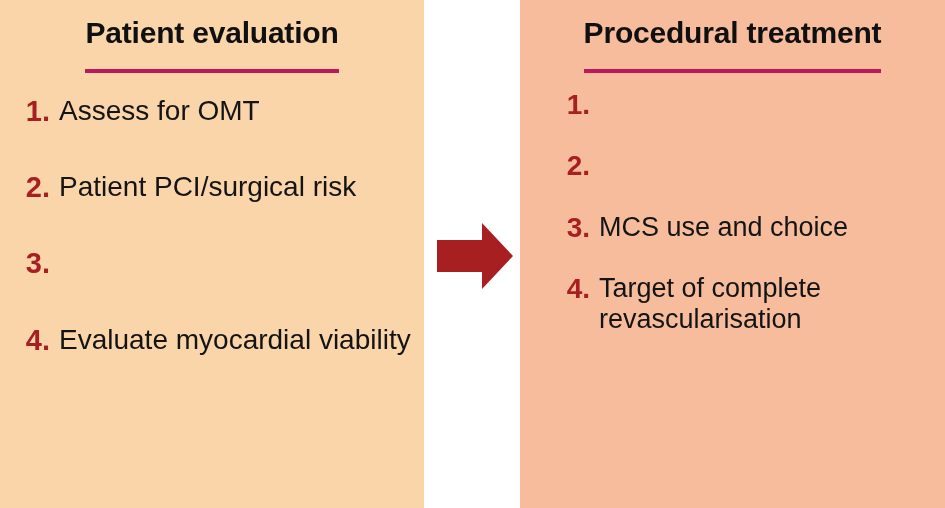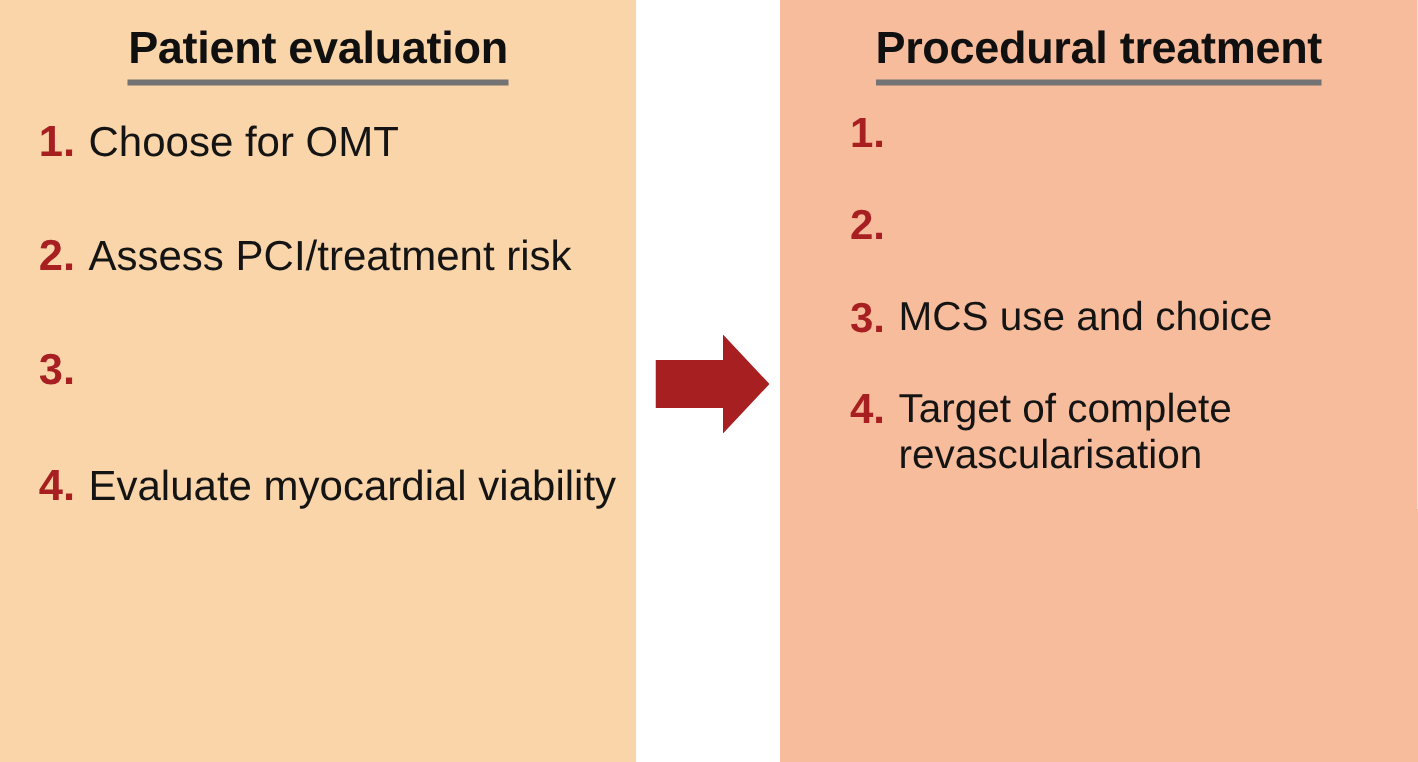--- a/index.html
+++ b/index.html
@@ -48,22 +48,22 @@
     color: #101010;
     letter-spacing: -0.2px;
     padding-top: 16px;
     margin: 0 0 6px 0;
     line-height: 1.15;
     font-stretch: condensed;
   }
 
   .panel-title .title-text {
     display: inline-block;
-    border-bottom: 4px solid #737373;
-    padding-bottom: 2px;
+    border-bottom: 4px solid #be185d;
+    padding-bottom: 18px;
   }
 
   .list {
     list-style: none;
     margin: 0;
     padding: 0;
   }
 
   .list-item {
     display: flex;
@@ -130,25 +130,25 @@
 
 <div id="diagram">
 
   <div class="panel" id="panel-left">
     <div class="panel-title">
       <span class="title-text">Patient evaluation</span>
     </div>
     <ul class="list">
       <li class="list-item">
         <span class="item-num">1.</span>
-        <span class="item-text">Choose for OMT</span>
+        <span class="item-text">Assess for OMT</span>
       </li>
       <li class="list-item">
         <span class="item-num">2.</span>
-        <span class="item-text">Assess PCI/treatment risk</span>
+        <span class="item-text">Patient PCI/surgical risk</span>
       </li>
       <li class="list-item">
         <span class="item-num">3.</span>
       </li>
       <li class="list-item">
         <span class="item-num">4.</span>
         <span class="item-text">Evaluate myocardial viability</span>
       </li>
     </ul>
   </div>

